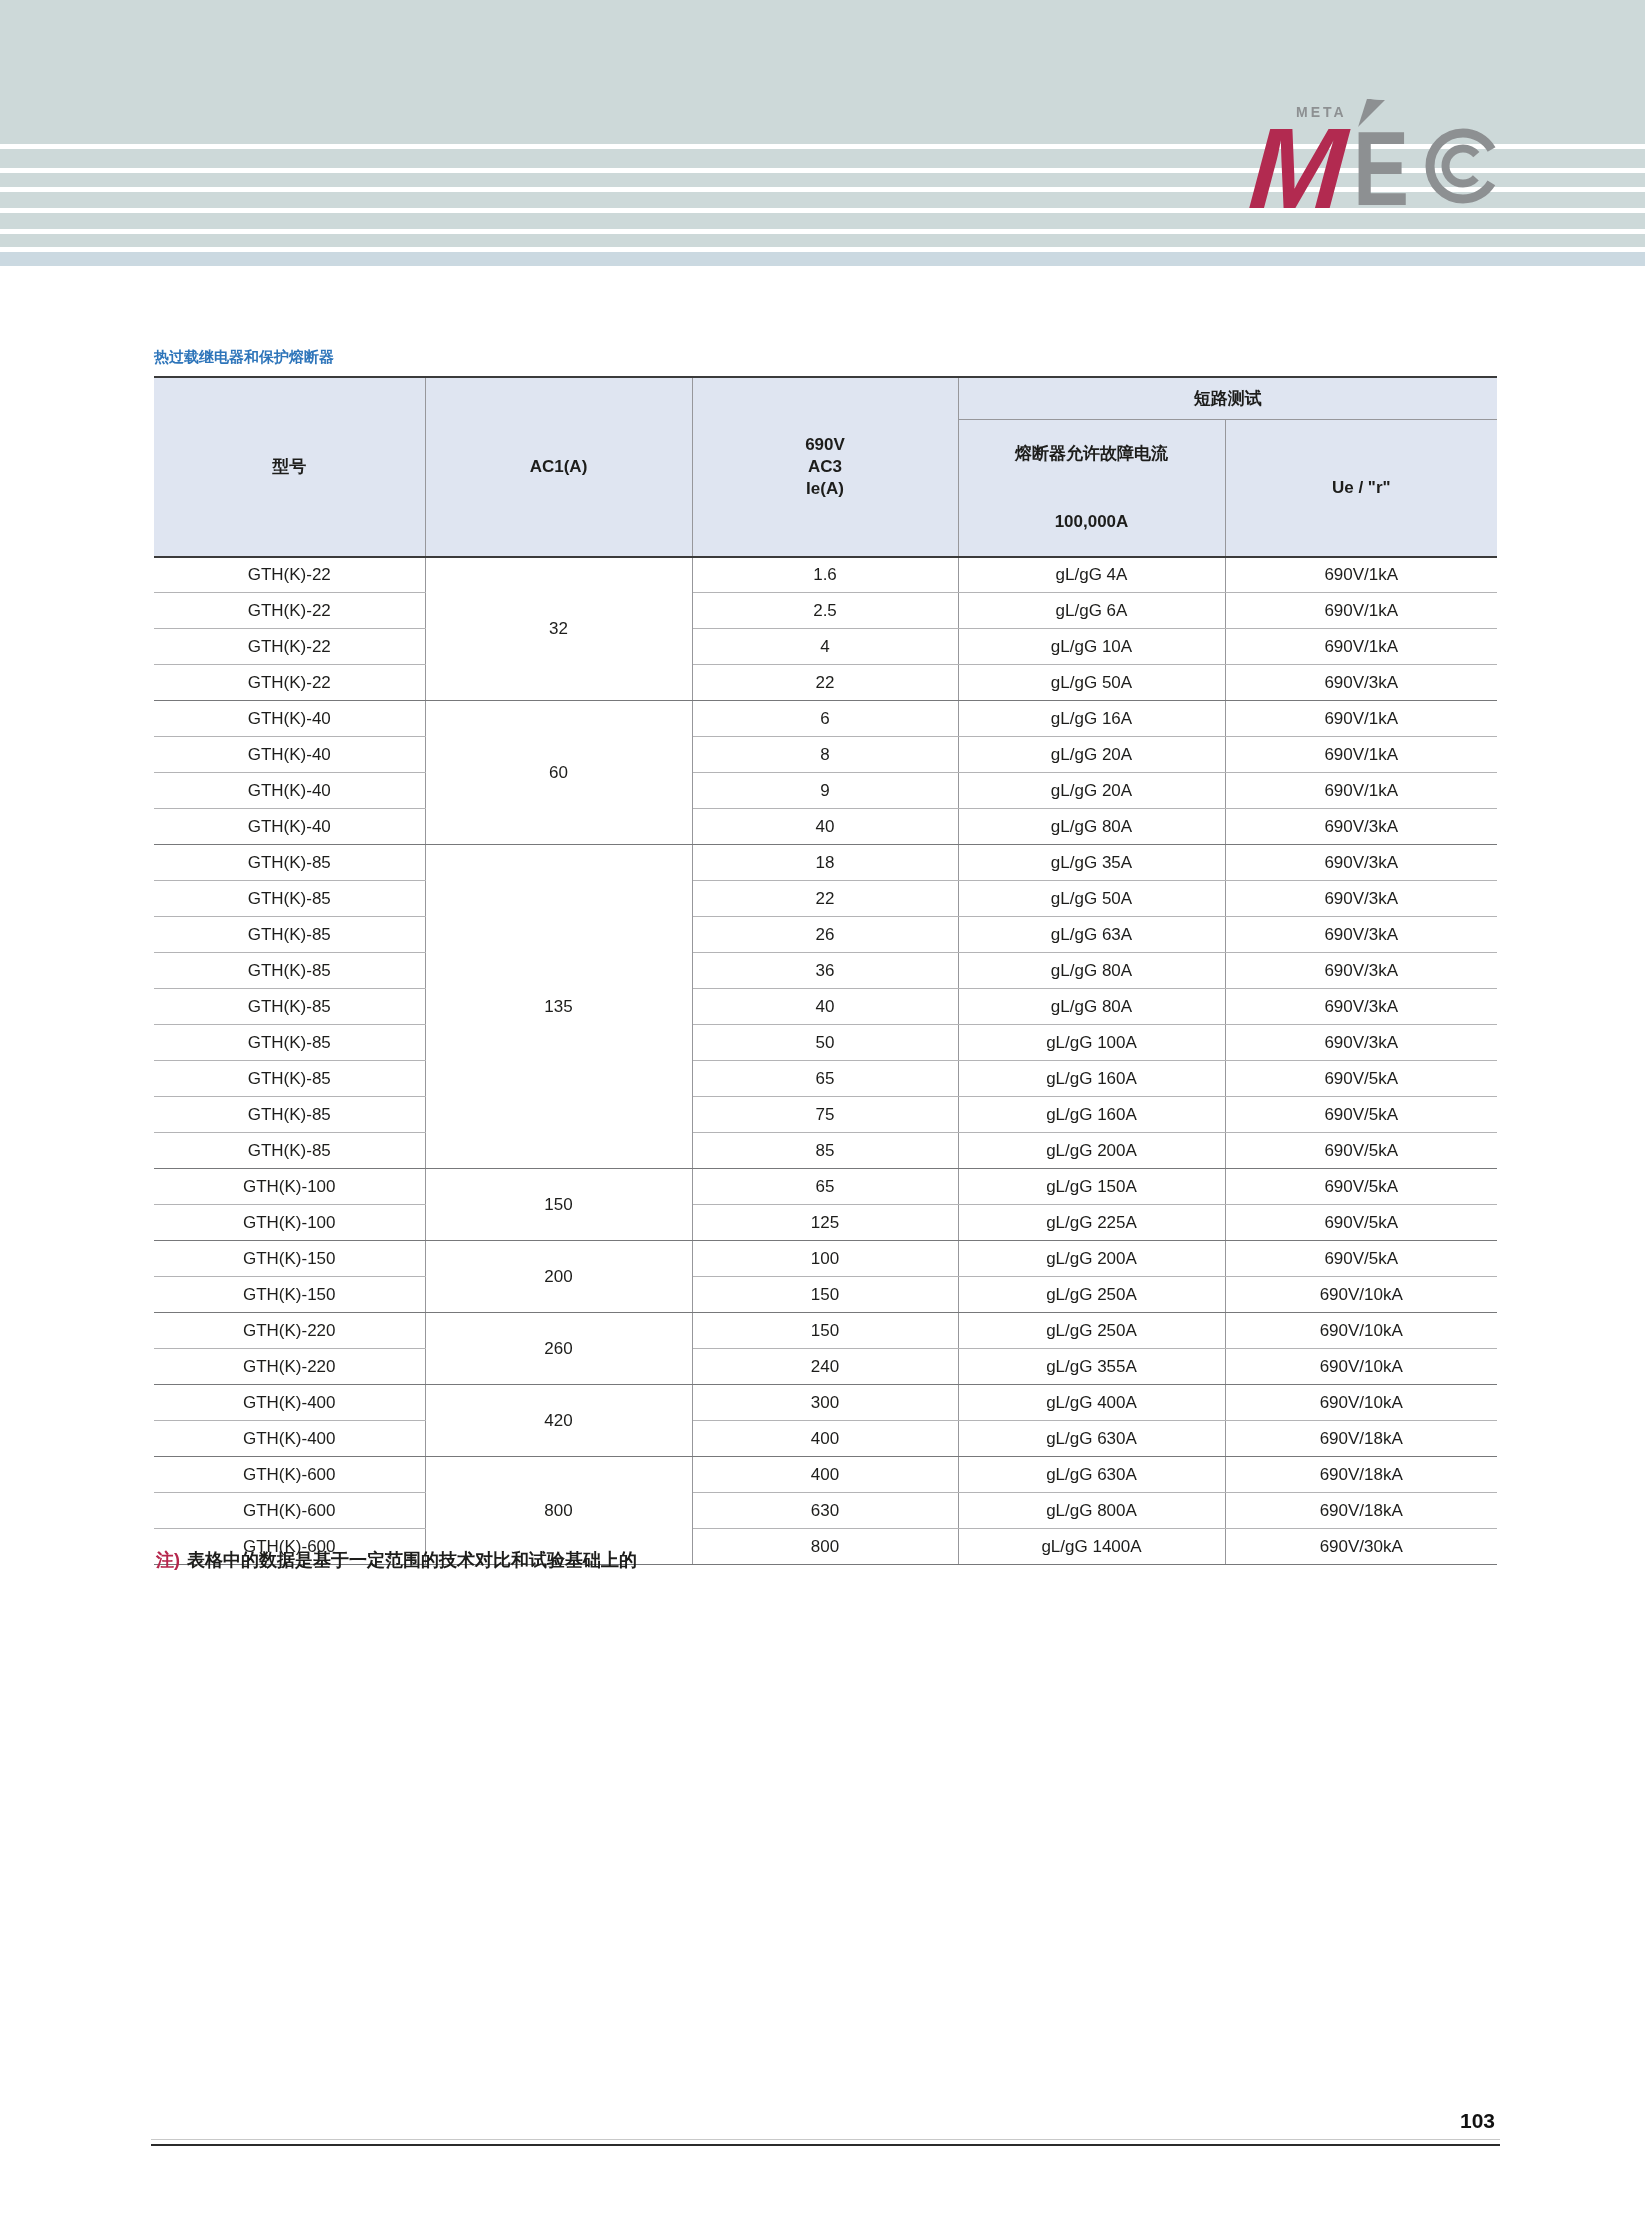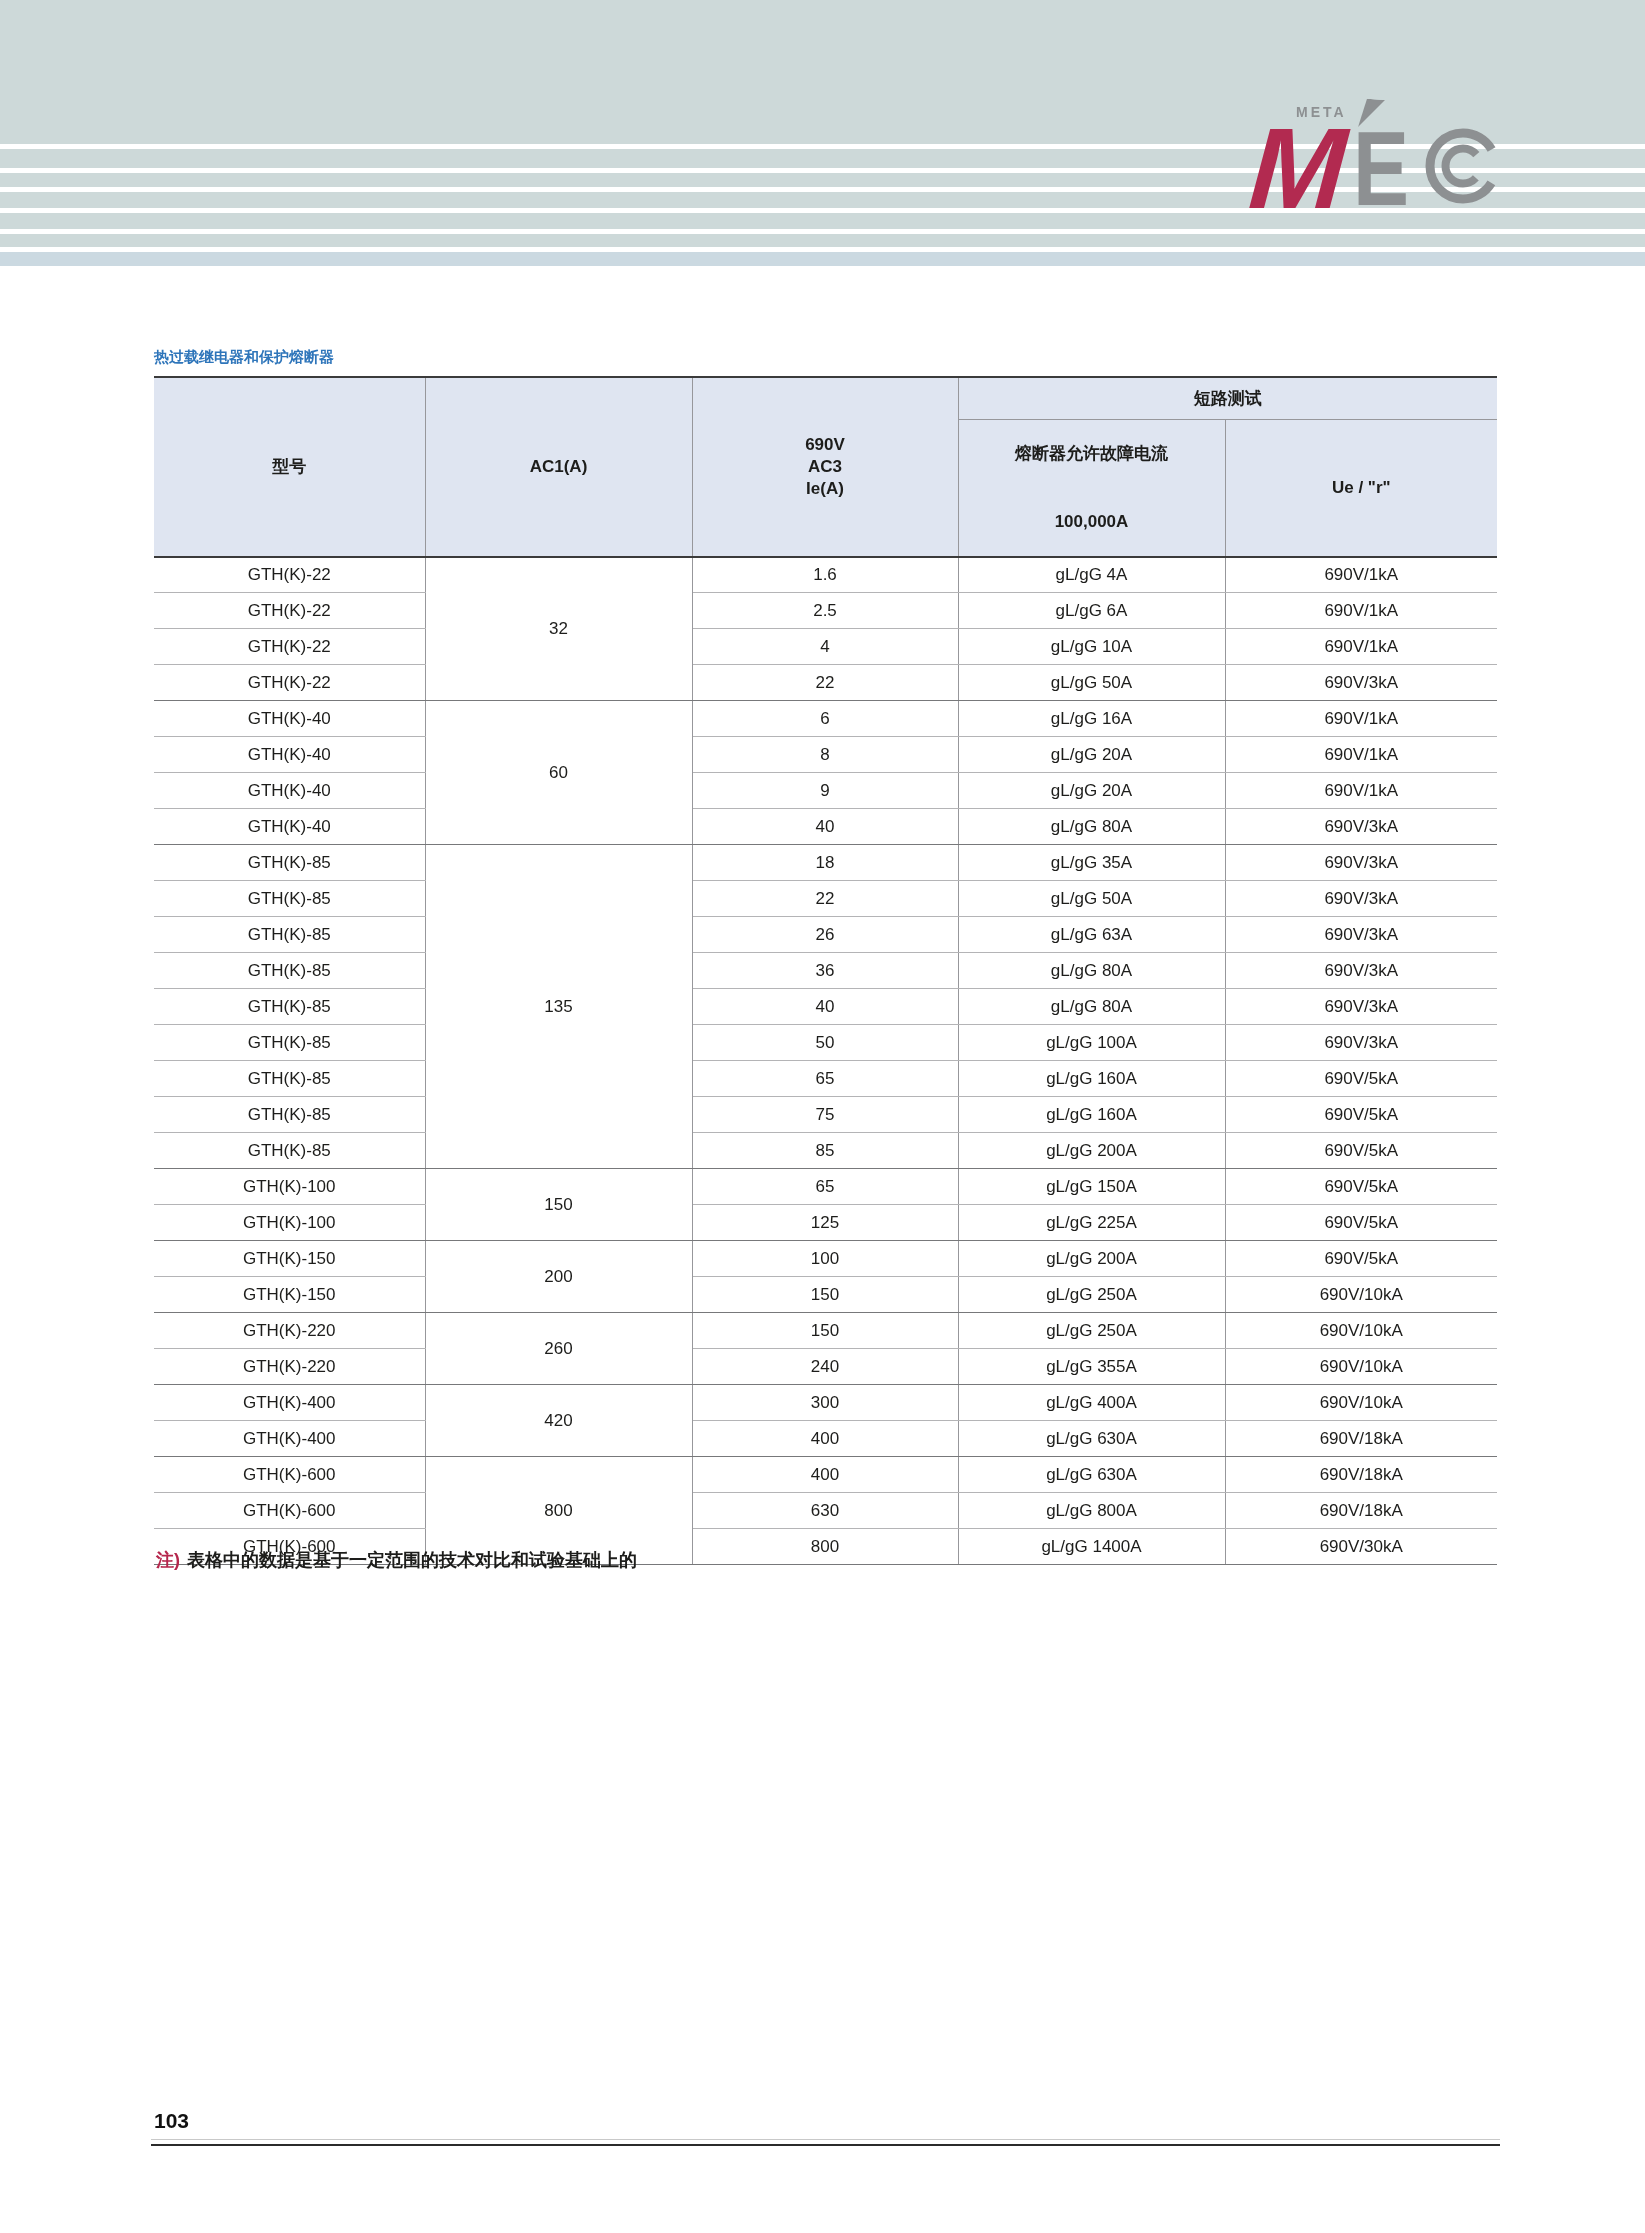--- a/index.html
+++ b/index.html
@@ -106,21 +106,21 @@
   
   .note{
     position:absolute;left:156px;top:1548px;
     font-size:18px;font-weight:bold;color:var(--ink);
   }
   .note-prefix{color:var(--note-red);margin-right:7px;}
 
   
   .page-number{
     position:absolute;left:154px;top:2109px;width:1341px;
-    font-size:21px;font-weight:bold;color:#111;
+    text-align:right;font-size:21px;font-weight:bold;color:#111;
   }
   .footer-rule-light{position:absolute;left:151px;top:2139px;width:1349px;height:0;border-top:1px solid #c9c9c9;}
   .footer-rule-dark{position:absolute;left:151px;top:2144px;width:1349px;height:0;border-top:2px solid #2b2b2b;}
 </style>
 </head>
 <body>
 
 <div class="band">
   <div class="logo">
     <span class="logo-meta">META</span>

